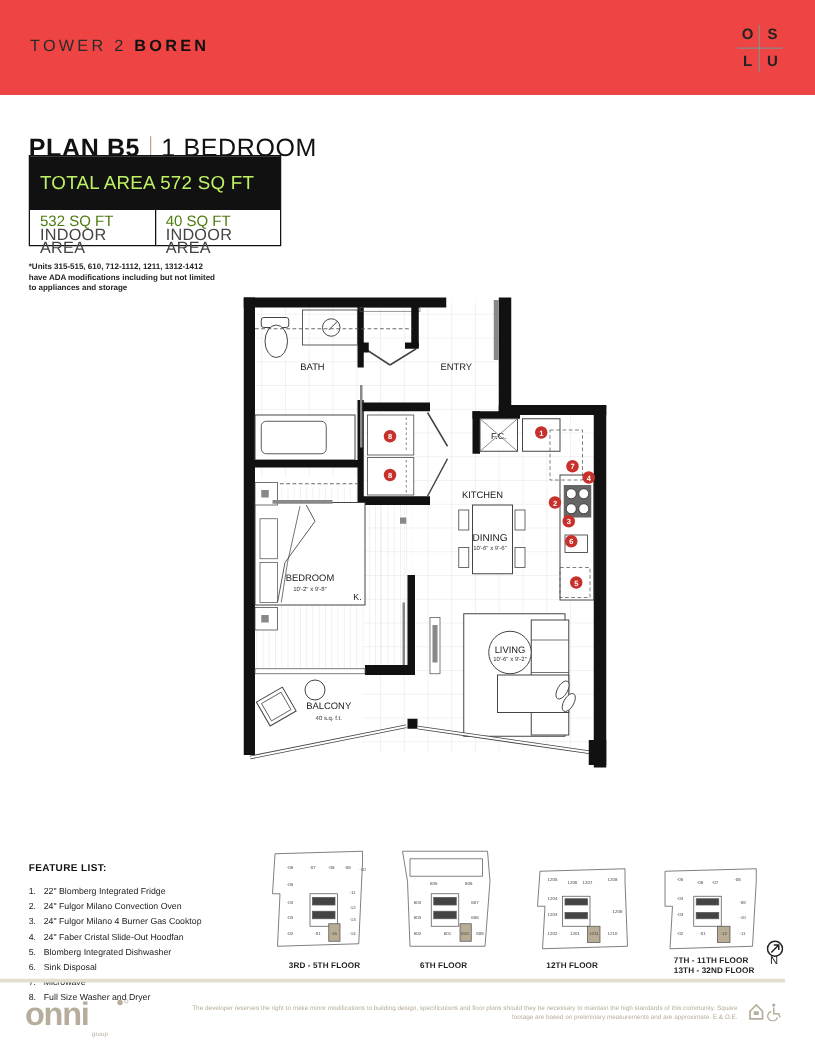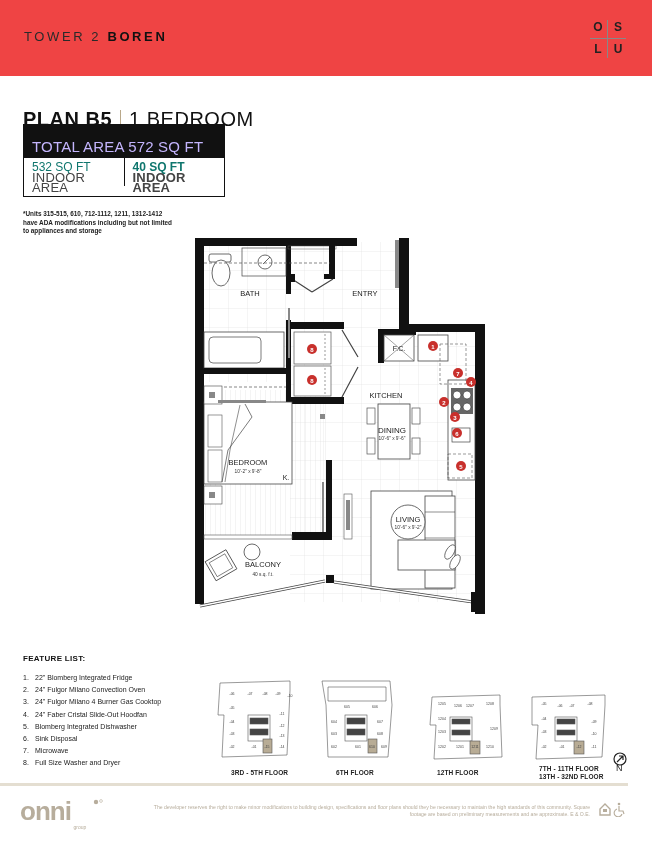--- a/index.html
+++ b/index.html
@@ -13,33 +13,33 @@
   .oslu span { position: absolute; font-size: 12px; font-weight: 700; color: #222; width: 16px; text-align: center; }
   .oslu .vline { position: absolute; left: 19px; top: 0; width: 1px; height: 38px; background: #888; }
   .oslu .hline { position: absolute; left: 2px; top: 18px; width: 36px; height: 1px; background: #888; }
 
   .plan-title { position: absolute; left: 23px; top: 90px; font-size: 20px; color: #111; letter-spacing: 0.5px; white-space: nowrap; margin-top: 18px; }
   .plan-title b { font-weight: 700; }
   .plan-title .sep { display: inline-block; width: 1px; height: 18px; background: #b9a88a; margin: 0 8px; vertical-align: -2px; }
   .plan-title .beds { font-weight: 400; }
 
   .area-box { position: absolute; left: 23px; top: 124px; width: 202px; height: 73px; border: 1.5px solid #111; }
-  .area-top { height: 33px; background: #111; color: #c4b5fd; font-size: 15px; padding: 13px 0 0 8px; letter-spacing: 0.2px; }
+  .area-top { height: 43px; background: #111; color: #bef264; font-size: 15px; padding: 13px 0 0 8px; letter-spacing: 0.2px; }
   .area-bottom { display: flex; height: 28px; }
   .area-cell { flex: 1; padding: 3px 0 0 8px; border-right: 1.5px solid #111; }
-  .area-cell:last-child { border-right: none; font-weight: bold; }
-  .area-val { font-size: 12px; color: #0f766e; line-height: 12px; }
+  .area-cell:last-child { border-right: none; }
+  .area-val { font-size: 12px; color: #4d7c0f; line-height: 12px; }
   .area-lbl { font-size: 13px; color: #444; letter-spacing: 0.2px; line-height: 10px; }
 
   .ada-note { position: absolute; left: 23px; top: 210px; width: 150px; font-size: 6.4px; line-height: 8.6px; color: #222; font-weight: 700; }
 
   .floorplan { position: absolute; left: 190px; top: 232px; width: 300px; height: 388px; }
 
   .features { position: absolute; left: 23px; top: 654px; }
-  .features h3 { font-size: 8px; font-weight: 700; color: #111; margin-bottom: 9px; letter-spacing: 0.3px; }
+  .features h3 { font-size: 8px; font-weight: 700; color: #111; margin-bottom: 9px; letter-spacing: 0.3px; margin-top: 36px; }
   .features ol { list-style: none; }
   .features li { font-size: 7px; line-height: 12.2px; color: #222; display: flex; }
   .features li .n { width: 12px; display: inline-block; }
 
   .keyplans { position: absolute; left: 210px; top: 675px; width: 440px; height: 110px; }
   .keyplan-label { position: absolute; font-size: 6.5px; font-weight: 700; color: #222; white-space: nowrap; letter-spacing: 0.1px; line-height: 8px; }
   .north { position: absolute; left: 613px; top: 745px; width: 14px; height: 30px; }
   .north-lbl { position: absolute; left: 616px; top: 763px; font-size: 9px; color: #222; }
 
   .divider { position: absolute; left: 0; top: 783px; width: 628px; height: 3px; background: #e4ded1; }

